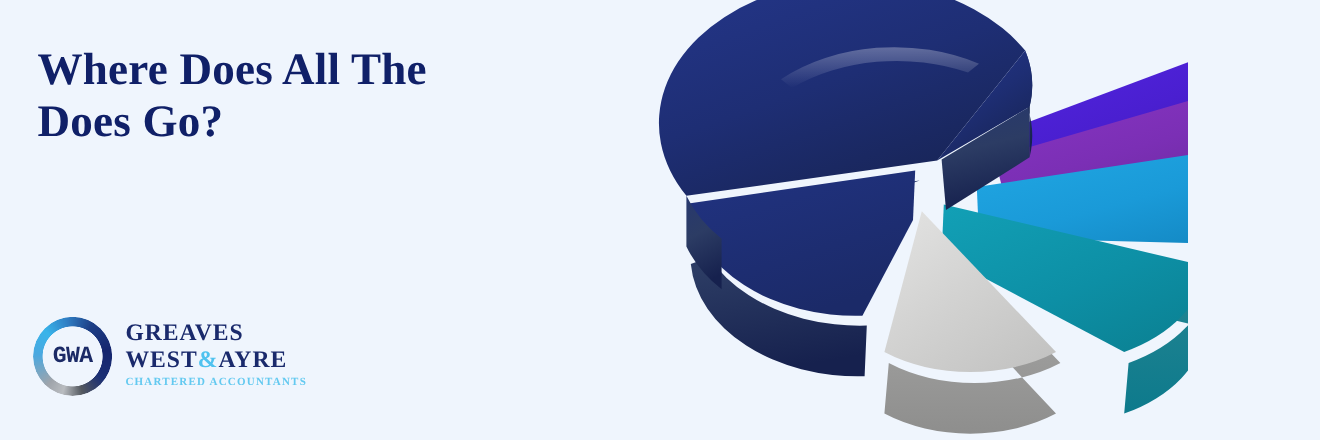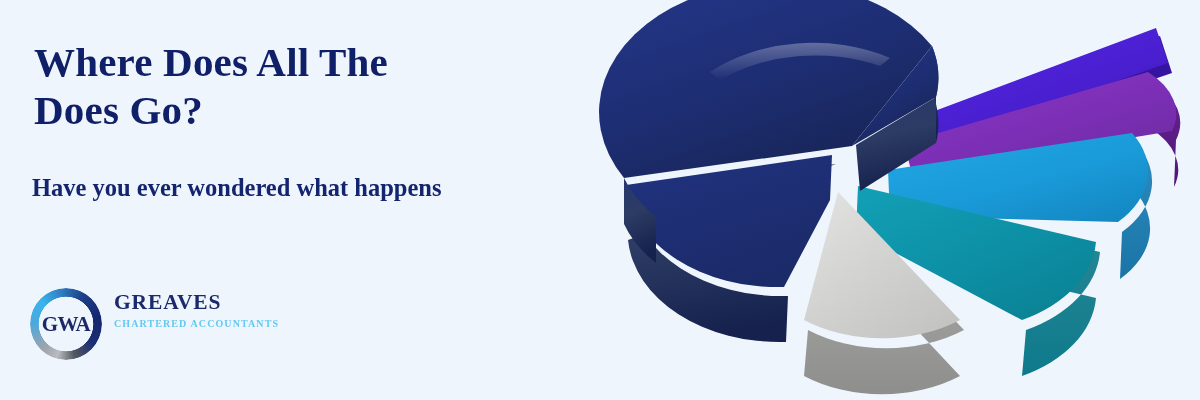--- a/index.html
+++ b/index.html
@@ -4,21 +4,21 @@
 <title>Where Does All The Money Go?</title>
 <style>
   * { margin:0; padding:0; box-sizing:border-box; }
   html, body { width:1200px; height:400px; }
   body {
     background:#eff5fd;
     font-family:"Liberation Serif", serif;
     overflow:hidden;
     position:relative;
   }
-  .banner { position:relative; width:1200px; height:400px; overflow:hidden; }
+  .banner { position:relative; width:1080px; height:400px; overflow:hidden; }
 
   
   .left-panel { position:absolute; left:0; top:0; width:580px; height:400px; }
 
   .headline {
     position:absolute; left:34px; top:38px; width:520px;
     font-size:41px; line-height:1.18; font-weight:700;
     color:#102068; letter-spacing:.2px;
     font-family:"Liberation Serif", serif;
   }
@@ -54,21 +54,21 @@
         #53585f 330deg,
         #b9bcc0 360deg);
     -webkit-mask: radial-gradient(circle at 50% 50%, transparent 0 27px, #000 27.6px 36px, transparent 36.4px);
     mask: radial-gradient(circle at 50% 50%, transparent 0 27px, #000 27.6px 36px, transparent 36.4px);
   }
   .logo-mark-text {
     position:absolute; left:0; top:0; width:72px; height:72px;
     display:flex; align-items:center; justify-content:center;
     font-size:21px; font-weight:700; color:#1b2a66;
     letter-spacing:-.6px;
-    font-family:Liberation Serif, serif;
+    font-family:Liberation Mono, monospace;
   }
 
   .logo-words { position:absolute; left:84px; top:4px; width:160px; }
   .logo-l1, .logo-l2 {
     font-size:21.5px; font-weight:700; color:#1a2a6c;
     letter-spacing:.9px; line-height:1.14;
     font-family:"Liberation Serif", serif;
     white-space:nowrap;
   }
   .logo-amp { color:#4fc2ef; font-weight:700; }
@@ -89,30 +89,32 @@
 <div class="banner">
 
   <div class="left-panel">
 
     <div class="headline">
       <span>Where Does All The</span>
       <span class="l2">Does Go?</span>
     </div>
 
     <div class="subhead">
-      <span>Have you ever wondered what happens</span>
     </div>
 
     <div class="logo">
       <div class="logo-mark">
         <div class="logo-ring"></div>
         <div class="logo-mark-text">GWA</div>
       </div>
       <div class="logo-words">
         <div class="logo-l1">GREAVES</div>
+        <div class="logo-l2">
+          <span>WEST</span><span class="logo-amp">&amp;</span><span>AYRE</span>
+        </div>
         <div class="logo-l3">CHARTERED  ACCOUNTANTS</div>
       </div>
     </div>
   </div>
 
   <div class="chart-wrap">
     <svg class="chart-svg" viewBox="0 0 640 400">
       <defs>
 
         <linearGradient id="gNavyTop" x1="0" y1="0" x2="0.6" y2="1">

